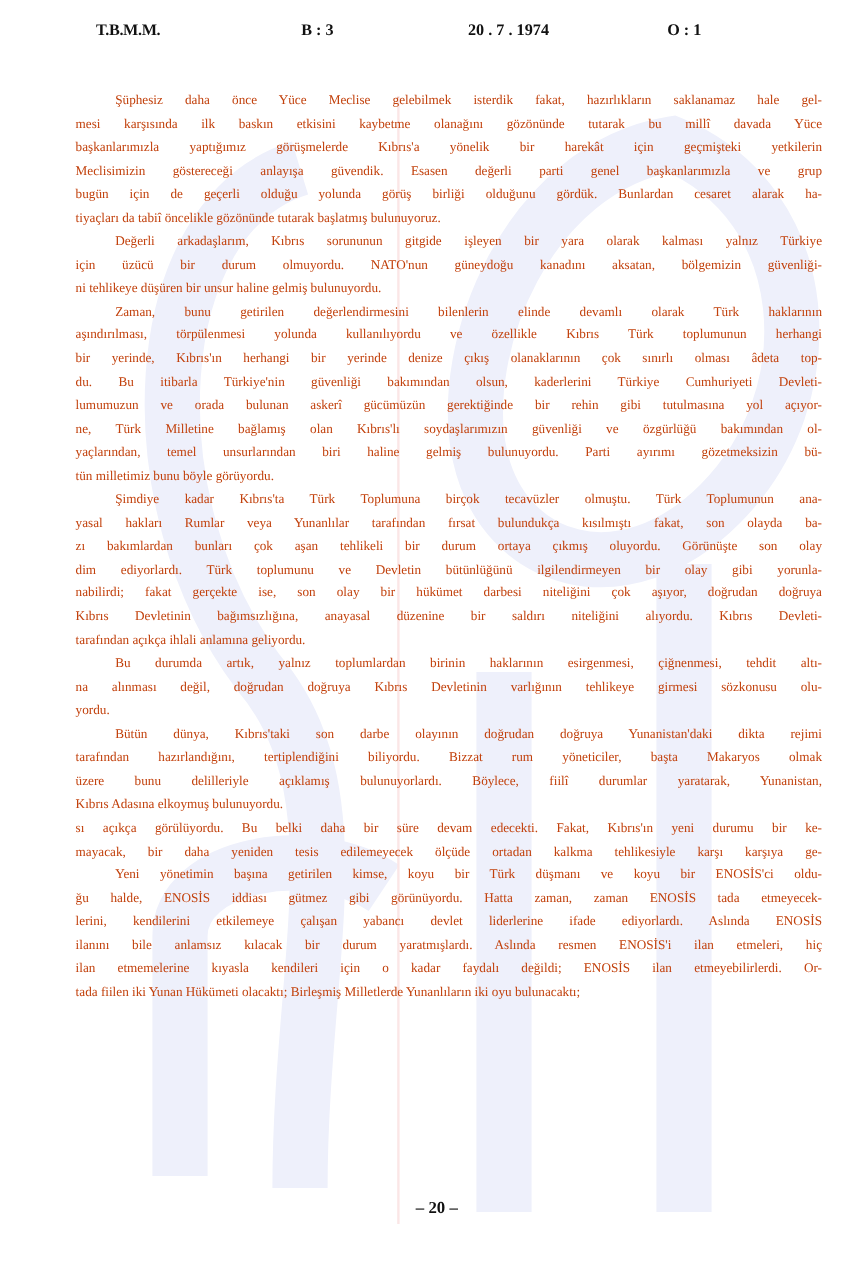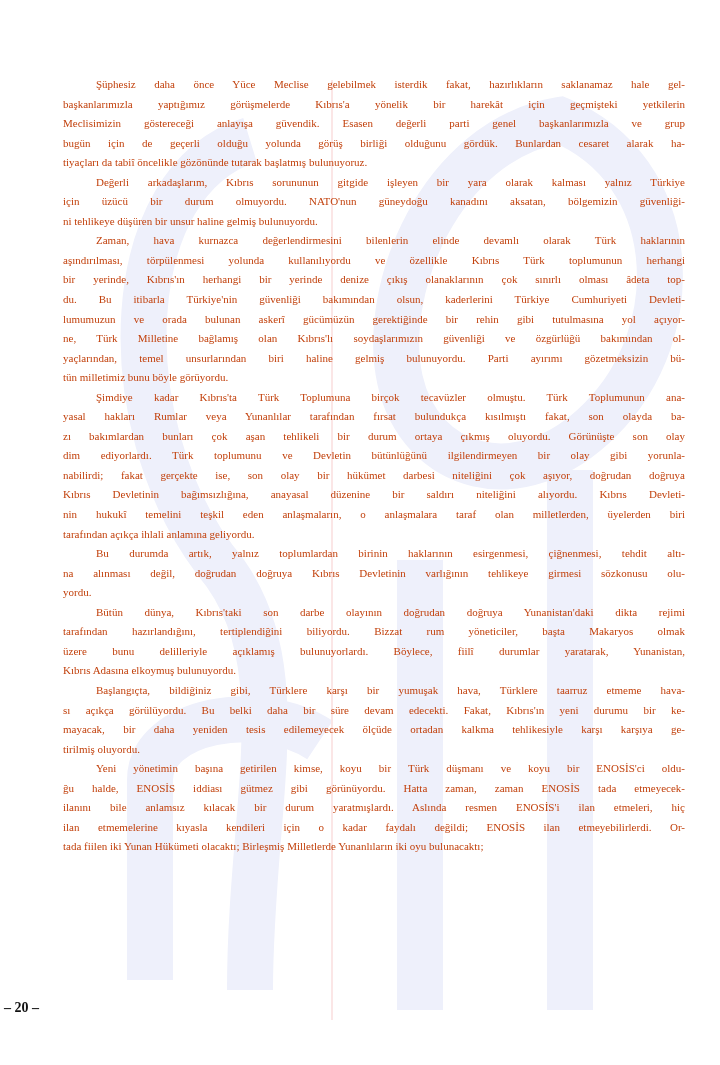--- a/index.html
+++ b/index.html
@@ -19,95 +19,100 @@
   .body-text {
     position: absolute; left: 63px; top: 75px; width: 622px;
     font-family: "Liberation Serif", serif; font-size: 11px; line-height: 19.55px; color: #c2410c;
     z-index: 2;
   }
   .para { text-align: justify; }
   .line { display: block; white-space: nowrap; text-align: justify; text-align-last: justify; }
   .line.last { text-align-last: left; }
   .line.indent { padding-left: 33px; }
   .footer {
-    position: absolute; top: 1000px; left: 0; width: 720px; text-align: left;
+    position: absolute; top: 1000px; left: 0; width: 720px; text-align: center;
     font-family: "Liberation Serif", serif; font-weight: bold; font-size: 14px; color: #111; z-index: 2;
   }
   .footer span { position: relative; left: 4px; }
 </style>
 </head>
 <body>
 
 <div class="page">
 
   <svg class="watermark" viewBox="0 0 720 1065" xmlns="http://www.w3.org/2000/svg">
     <g id="wm-blue" fill="none" stroke="#eef0fb" stroke-width="46">
       <path d="M250 140 C 120 180, 110 420, 215 560 C 300 660, 250 800, 250 990"></path>
       <path d="M560 120 C 680 170, 690 330, 600 420 C 520 500, 420 470, 400 380 C 380 290, 440 140, 560 120 Z"></path>
       <path d="M570 470 L 570 1010"></path>
       <path d="M420 560 L 420 1010"></path>
       <path d="M150 980 L 150 780 C 150 720, 260 700, 320 740"></path>
     </g>
     <line x1="332" y1="80" x2="332" y2="1020" stroke="#fbe6e6" stroke-width="2"></line>
   </svg>
 
+  <div class="header">
+    <span class="h-inst">T.B.M.M.</span>
+    <span class="h-b">B : 3</span>
+    <span class="h-date">20 . 7 . 1974</span>
+    <span class="h-o">O : 1</span>
+  </div>
 
   <div class="body-text" id="body-text">
       <div class="para">
         <span class="line indent">Şüphesiz daha önce Yüce Meclise gelebilmek isterdik fakat, hazırlıkların saklanamaz hale gel-</span>
+        <span class="line">mesi  karşısında ilk baskın etkisini kaybetme olanağını gözönünde tutarak bu millî davada Yüce</span>
         <span class="line">başkanlarımızla yaptığımız görüşmelerde Kıbrıs'a yönelik bir harekât için geçmişteki yetkilerin</span>
         <span class="line">Meclisimizin göstereceği anlayışa güvendik. Esasen değerli parti genel başkanlarımızla ve grup</span>
         <span class="line">bugün için de geçerli olduğu yolunda görüş birliği olduğunu gördük. Bunlardan cesaret alarak ha-</span>
         <span class="line last">tiyaçları da tabiî öncelikle gözönünde tutarak başlatmış bulunuyoruz.</span>
       </div>
       <div class="para">
         <span class="line indent">Değerli arkadaşlarım, Kıbrıs sorununun gitgide işleyen bir yara olarak kalması yalnız Türkiye</span>
         <span class="line">için üzücü bir durum olmuyordu. NATO'nun güneydoğu kanadını aksatan, bölgemizin güvenliği-</span>
         <span class="line last">ni tehlikeye düşüren bir unsur haline gelmiş bulunuyordu.</span>
       </div>
       <div class="para">
-        <span class="line indent">Zaman, hava kurnazca değerlendirmesini bilenlerin elinde devamlı olarak Türk haklarının</span>
+        <span class="line indent">Zaman, bunu getirilen değerlendirmesini bilenlerin elinde devamlı olarak Türk haklarının</span>
         <span class="line">aşındırılması, törpülenmesi yolunda kullanılıyordu ve özellikle Kıbrıs Türk toplumunun herhangi</span>
         <span class="line">bir yerinde, Kıbrıs'ın herhangi bir yerinde denize çıkış olanaklarının çok sınırlı olması âdeta top-</span>
         <span class="line">du. Bu itibarla Türkiye'nin güvenliği bakımından olsun, kaderlerini Türkiye Cumhuriyeti Devleti-</span>
         <span class="line">lumumuzun ve orada bulunan askerî gücümüzün gerektiğinde bir rehin gibi tutulmasına yol açıyor-</span>
         <span class="line">ne, Türk Milletine bağlamış olan Kıbrıs'lı soydaşlarımızın  güvenliği ve özgürlüğü bakımından ol-</span>
         <span class="line">yaçlarından, temel unsurlarından biri haline gelmiş bulunuyordu. Parti ayırımı gözetmeksizin bü-</span>
         <span class="line last">tün milletimiz bunu böyle görüyordu.</span>
       </div>
       <div class="para">
         <span class="line indent">Şimdiye kadar Kıbrıs'ta Türk Toplumuna birçok tecavüzler olmuştu. Türk Toplumunun ana-</span>
         <span class="line">yasal hakları Rumlar veya Yunanlılar tarafından fırsat bulundukça kısılmıştı fakat, son olayda ba-</span>
         <span class="line">zı bakımlardan bunları çok aşan tehlikeli bir durum ortaya çıkmış oluyordu. Görünüşte son olay</span>
         <span class="line">dim ediyorlardı. Türk toplumunu ve Devletin bütünlüğünü ilgilendirmeyen bir olay gibi yorunla-</span>
         <span class="line">nabilirdi; fakat gerçekte ise, son olay bir hükümet darbesi niteliğini çok aşıyor, doğrudan doğruya</span>
         <span class="line">Kıbrıs Devletinin bağımsızlığına, anayasal düzenine bir saldırı niteliğini alıyordu. Kıbrıs Devleti-</span>
-        <span class="line">nin hukukî temelini teşkil eden anlaşmaların, o anlaşmalara taraf olan milletlerden, üyelerden biri</span>
         <span class="line last">tarafından açıkça ihlali anlamına geliyordu.</span>
       </div>
       <div class="para">
         <span class="line indent">Bu durumda artık, yalnız toplumlardan birinin haklarının esirgenmesi, çiğnenmesi, tehdit altı-</span>
         <span class="line">na alınması değil, doğrudan doğruya Kıbrıs Devletinin varlığının tehlikeye girmesi sözkonusu olu-</span>
         <span class="line last">yordu.</span>
       </div>
       <div class="para">
         <span class="line indent">Bütün dünya, Kıbrıs'taki son darbe olayının doğrudan doğruya Yunanistan'daki dikta rejimi</span>
         <span class="line">tarafından hazırlandığını, tertiplendiğini biliyordu. Bizzat rum yöneticiler, başta Makaryos olmak</span>
         <span class="line">üzere bunu delilleriyle açıklamış bulunuyorlardı. Böylece, fiilî durumlar yaratarak, Yunanistan,</span>
         <span class="line last">Kıbrıs Adasına elkoymuş bulunuyordu.</span>
       </div>
       <div class="para">
-        <span class="line indent">Başlangıçta, bildiğiniz gibi, Türklere karşı bir yumuşak hava, Türklere taarruz etmeme hava-</span>
         <span class="line">sı açıkça görülüyordu. Bu belki daha bir süre devam edecekti. Fakat, Kıbrıs'ın yeni durumu bir ke-</span>
         <span class="line">mayacak, bir daha yeniden tesis edilemeyecek ölçüde ortadan kalkma tehlikesiyle  karşı karşıya ge-</span>
-        <span class="line last">tirilmiş oluyordu.</span>
       </div>
       <div class="para">
         <span class="line indent">Yeni yönetimin başına getirilen kimse, koyu bir Türk düşmanı ve koyu bir ENOSİS'ci oldu-</span>
         <span class="line">ğu halde, ENOSİS iddiası gütmez gibi görünüyordu. Hatta zaman, zaman ENOSİS tada etmeyecek-</span>
+        <span class="line">lerini, kendilerini etkilemeye çalışan yabancı devlet liderlerine ifade ediyorlardı. Aslında ENOSİS</span>
         <span class="line">ilanını bile anlamsız kılacak bir durum yaratmışlardı. Aslında resmen ENOSİS'i ilan etmeleri, hiç</span>
         <span class="line">ilan etmemelerine kıyasla kendileri için o kadar faydalı değildi; ENOSİS ilan etmeyebilirlerdi. Or-</span>
         <span class="line last">tada fiilen iki Yunan Hükümeti olacaktı; Birleşmiş Milletlerde Yunanlıların iki oyu bulunacaktı;</span>
       </div>
     </div>
 
   <div class="footer">
     <span>– 20 –</span>
   </div>
 </div>

